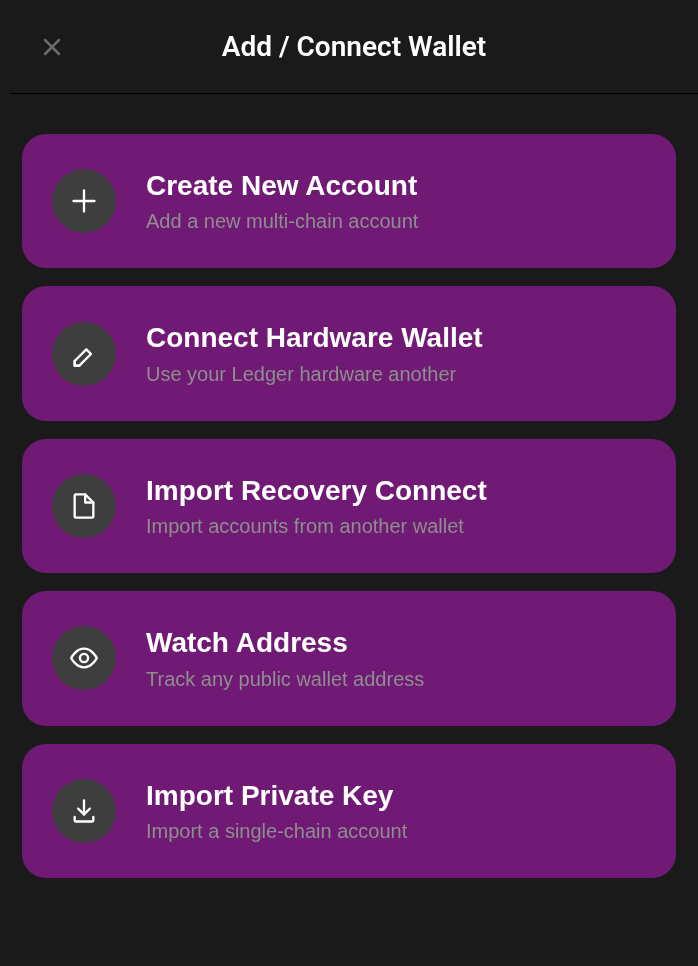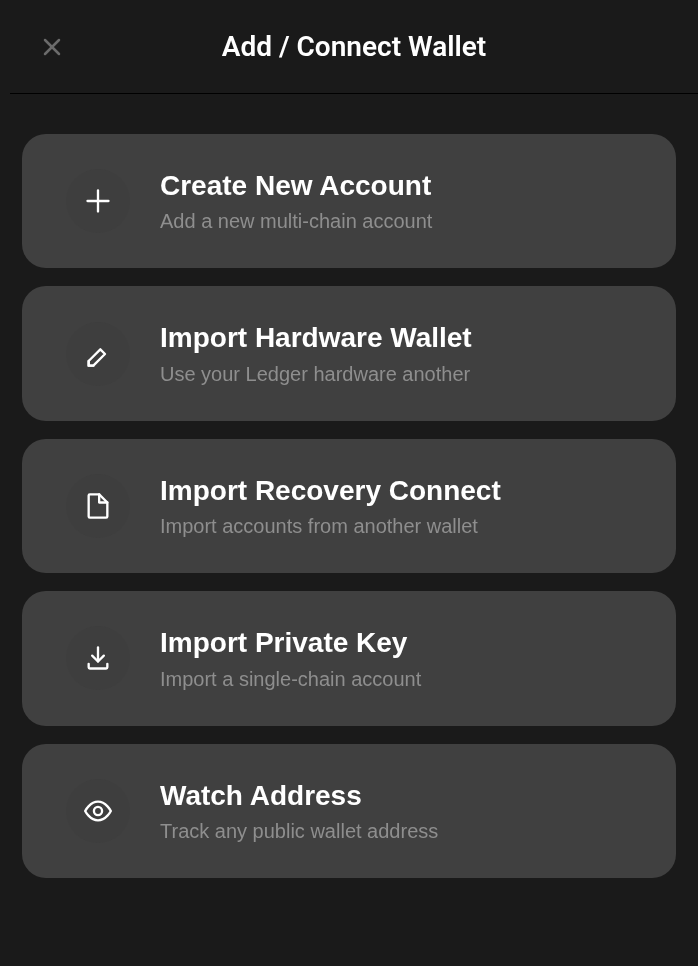--- a/index.html
+++ b/index.html
@@ -55,23 +55,23 @@
     }
     
     .options-list {
       padding: 40px 22px 22px 22px;
       display: flex;
       flex-direction: column;
       gap: 18px;
     }
     
     .option-card {
-      background-color: #404040;
+      background-color: #701a75;
       border-radius: 24px;
-      padding: 34px 44px;
+      padding: 34px 30px;
       display: flex;
       align-items: center;
       gap: 30px;
       cursor: pointer;
       border: none;
       text-align: left;
       width: 100%;
     }
     
     .icon-circle {
@@ -139,58 +139,58 @@
   </button>
 
   <button class="option-card">
     <div class="icon-circle">
       <svg viewBox="0 0 24 24" fill="none" stroke="#ffffff" stroke-width="2" stroke-linecap="round" stroke-linejoin="round">
         <path d="M4 18 L14 8 L18 12 L8 22 L4 22 Z"></path>
         <path d="M4 18 L4 22 L8 22"></path>
       </svg>
     </div>
     <div class="option-text">
-      <span class="option-title">Import Hardware Wallet</span>
+      <span class="option-title">Connect Hardware Wallet</span>
       <span class="option-subtitle">Use your Ledger hardware another</span>
     </div>
   </button>
 
   <button class="option-card">
     <div class="icon-circle">
       <svg viewBox="0 0 24 24" fill="none" stroke="#ffffff" stroke-width="2" stroke-linecap="round" stroke-linejoin="round">
         <path d="M13 2 L5 2 C4.4 2 4 2.4 4 3 L4 21 C4 21.6 4.4 22 5 22 L19 22 C19.6 22 20 21.6 20 21 L20 9 Z"></path>
         <path d="M13 2 L13 9 L20 9"></path>
       </svg>
     </div>
     <div class="option-text">
       <span class="option-title">Import Recovery Connect</span>
       <span class="option-subtitle">Import accounts from another wallet</span>
     </div>
   </button>
 
   <button class="option-card">
     <div class="icon-circle">
       <svg viewBox="0 0 24 24" fill="none" stroke="#ffffff" stroke-width="2" stroke-linecap="round" stroke-linejoin="round">
+        <path d="M1 12 C1 12 5 4 12 4 C19 4 23 12 23 12 C23 12 19 20 12 20 C5 20 1 12 1 12 Z"></path>
+        <circle cx="12" cy="12" r="3.5"></circle>
+      </svg>
+    </div>
+    <div class="option-text">
+      <span class="option-title">Watch Address</span>
+      <span class="option-subtitle">Track any public wallet address</span>
+    </div>
+  </button>
+
+  <button class="option-card">
+    <div class="icon-circle">
+      <svg viewBox="0 0 24 24" fill="none" stroke="#ffffff" stroke-width="2" stroke-linecap="round" stroke-linejoin="round">
         <path d="M12 3 L12 15"></path>
         <path d="M7 10 L12 15 L17 10"></path>
         <path d="M4 17 L4 20 C4 20.6 4.4 21 5 21 L19 21 C19.6 21 20 20.6 20 20 L20 17"></path>
       </svg>
     </div>
     <div class="option-text">
       <span class="option-title">Import Private Key</span>
       <span class="option-subtitle">Import a single-chain account</span>
     </div>
   </button>
 
-  <button class="option-card">
-    <div class="icon-circle">
-      <svg viewBox="0 0 24 24" fill="none" stroke="#ffffff" stroke-width="2" stroke-linecap="round" stroke-linejoin="round">
-        <path d="M1 12 C1 12 5 4 12 4 C19 4 23 12 23 12 C23 12 19 20 12 20 C5 20 1 12 1 12 Z"></path>
-        <circle cx="12" cy="12" r="3.5"></circle>
-      </svg>
-    </div>
-    <div class="option-text">
-      <span class="option-title">Watch Address</span>
-      <span class="option-subtitle">Track any public wallet address</span>
-    </div>
-  </button>
-
 </div>
 
 </body></html>

